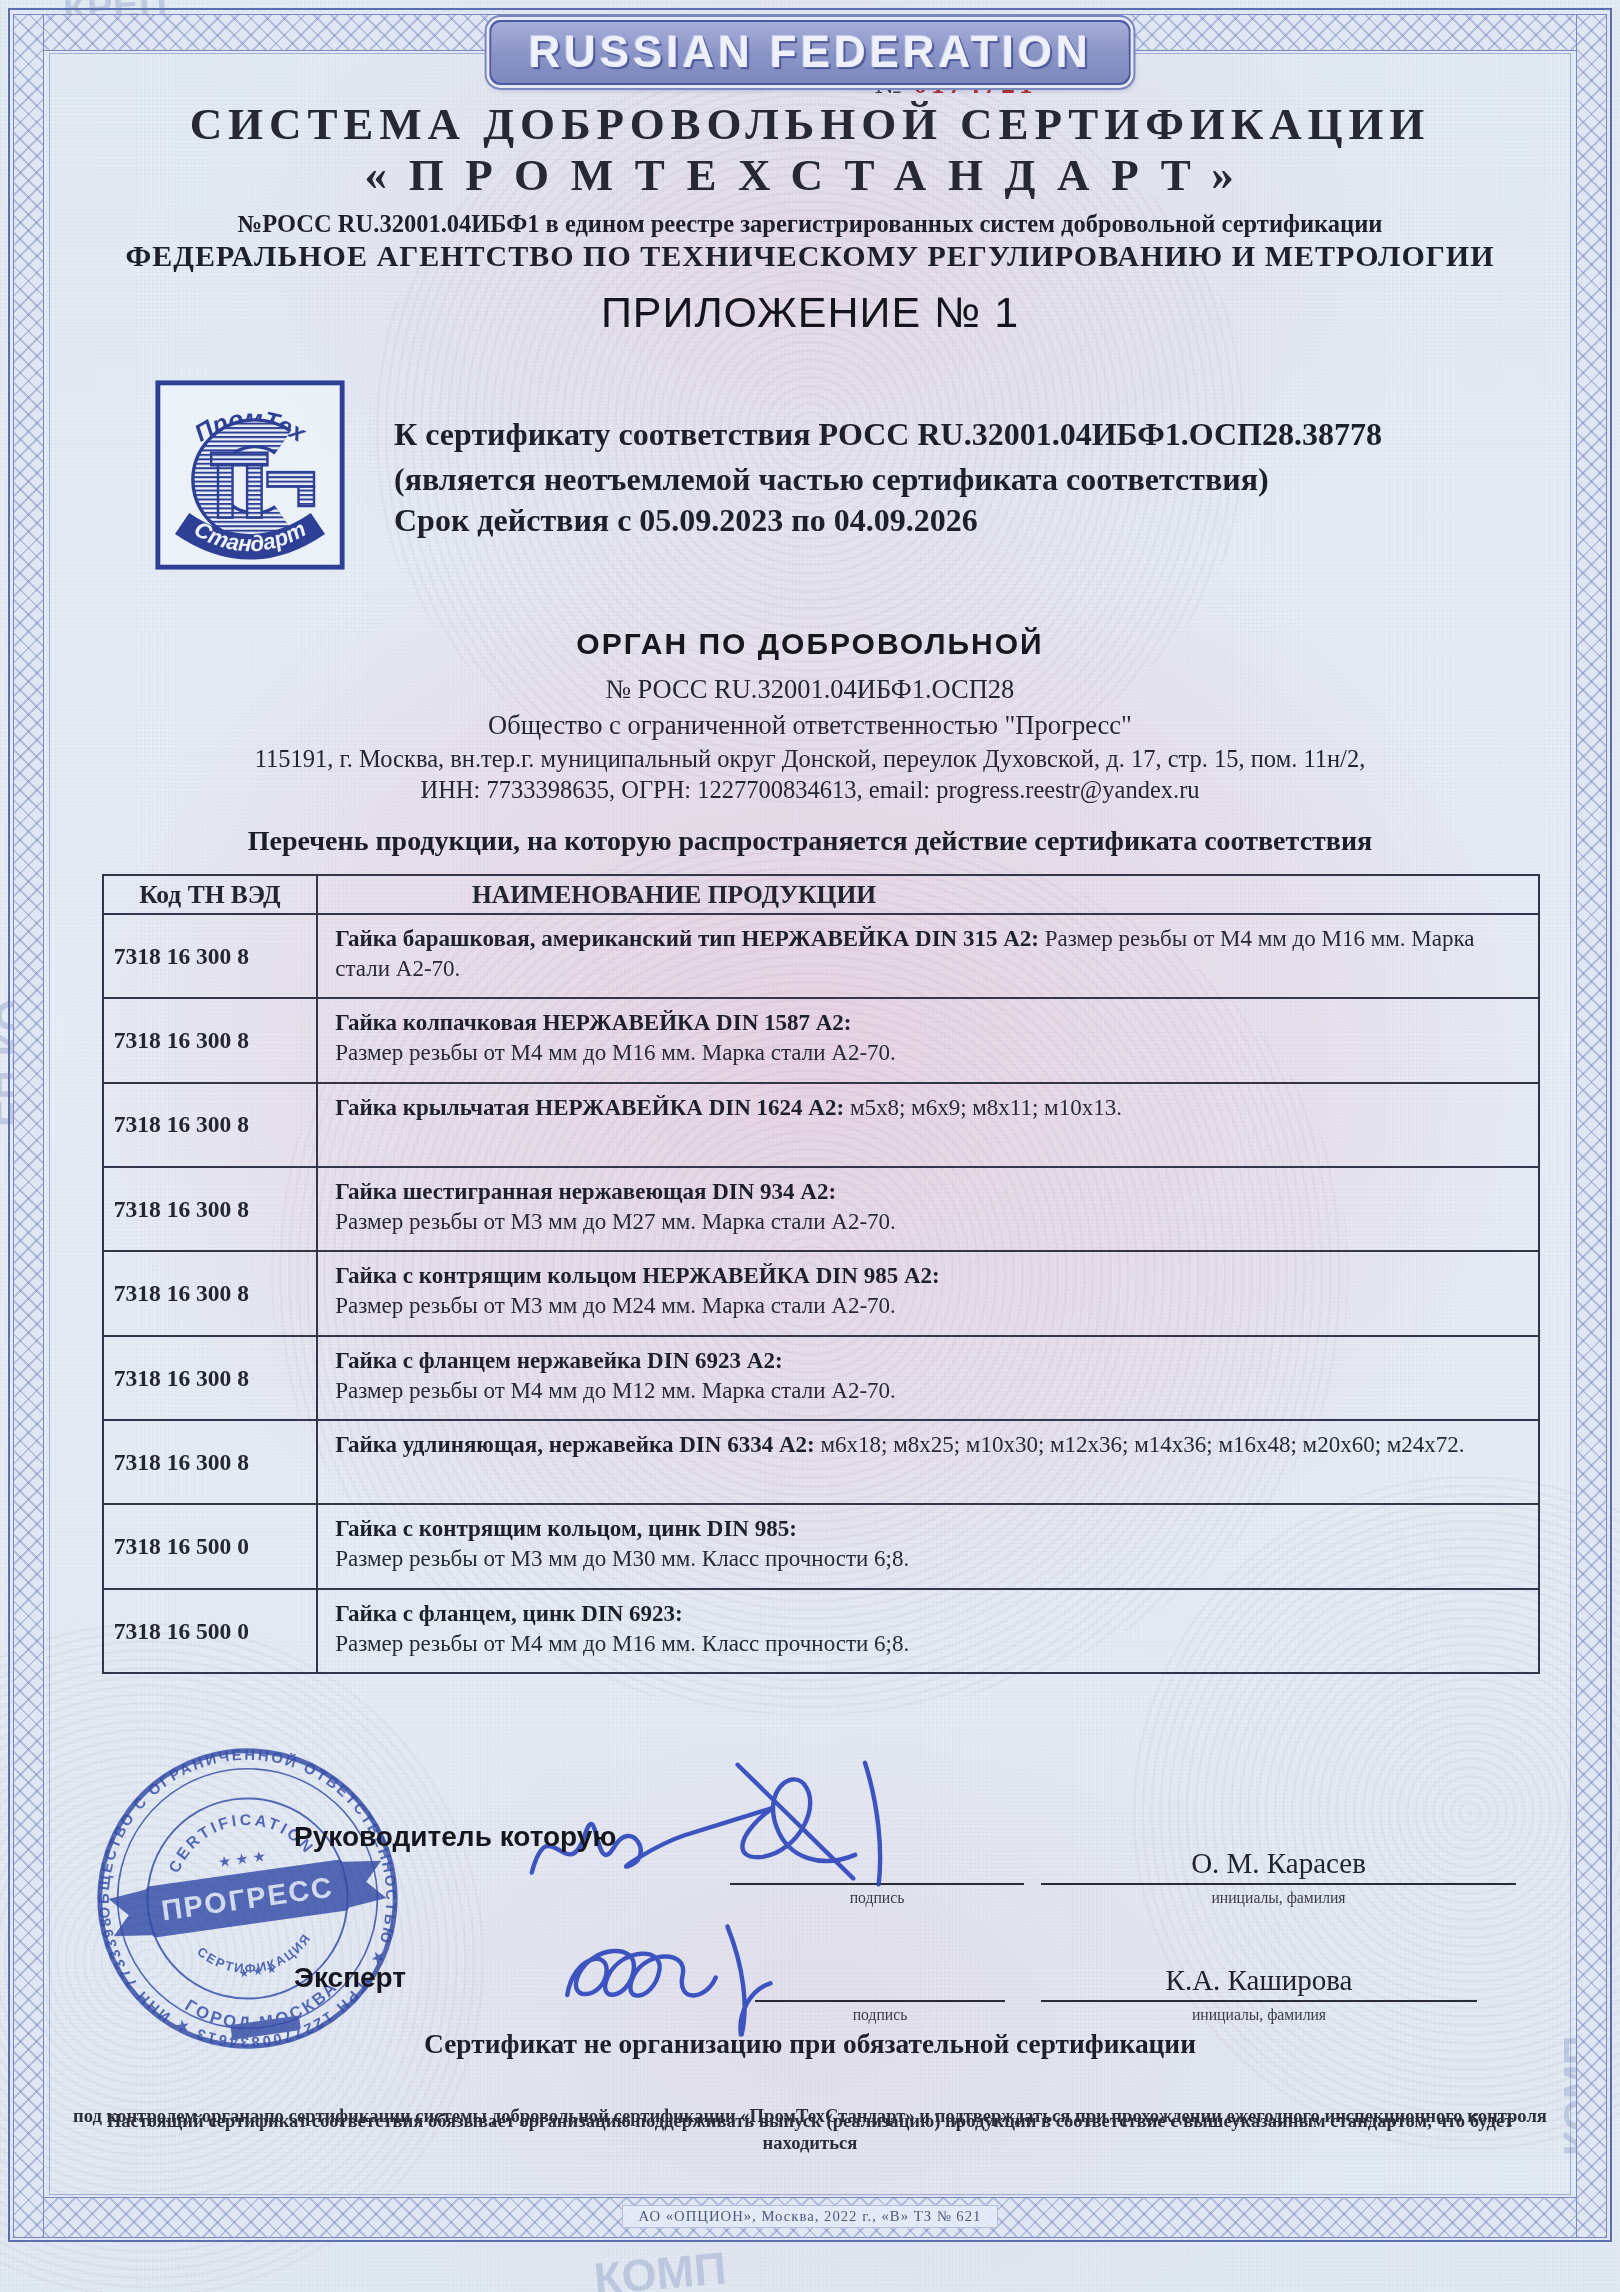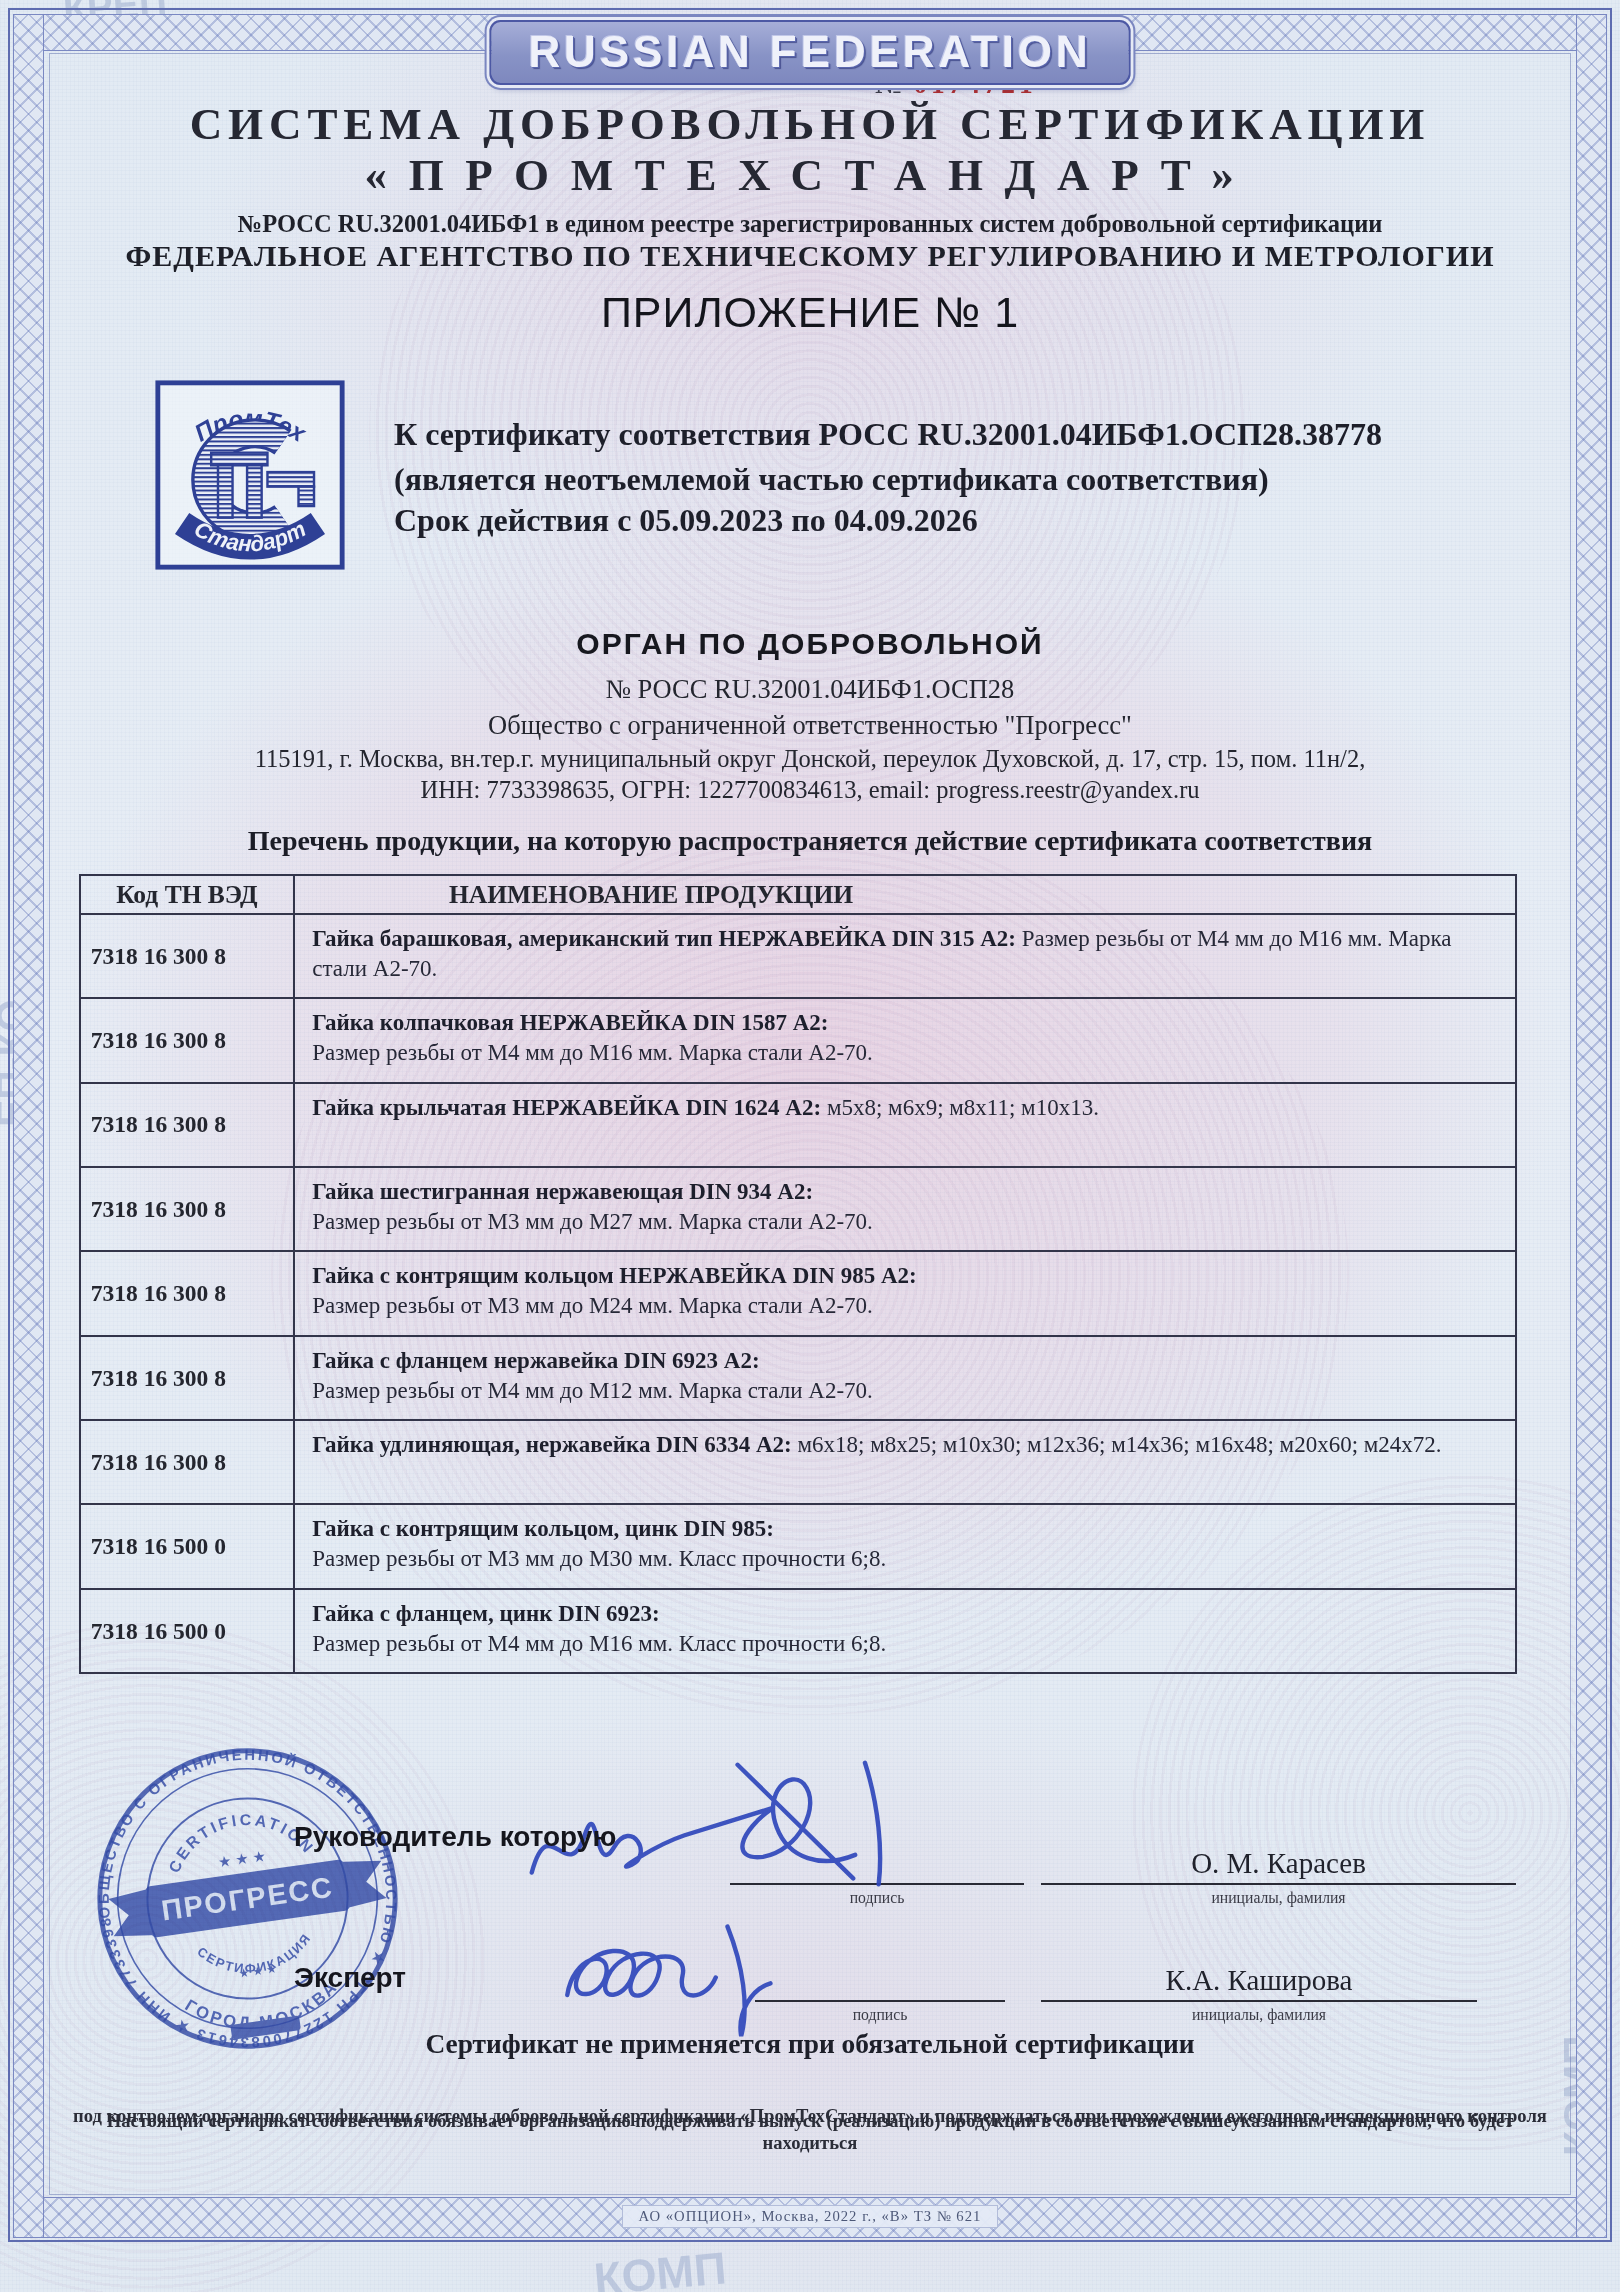--- a/index.html
+++ b/index.html
@@ -62,21 +62,21 @@
   .certblock .l3{font-size:32px;font-weight:700;color:#1d1f2a;}
 
   .orghdr{top:627px;font-family:"Liberation Sans",sans-serif;font-size:30px;font-weight:700;letter-spacing:2px;color:#17181f;}
   .orgno{top:674px;font-size:26.5px;}
   .orgname{top:710px;font-size:26.5px;}
   .orgaddr{top:745px;font-size:24.5px;}
   .orgcont{top:776px;font-size:24.5px;}
 
   .prodhdr{top:825px;font-size:28px;font-weight:700;color:#1b1d27;}
 
-  table.prod{position:absolute;left:79px;top:874px;width:1438px;z-index:3;border-collapse:collapse;
+  table.prod{position:absolute;left:102px;top:874px;width:1438px;z-index:3;border-collapse:collapse;
     border:2px solid #33354a;}
   table.prod th,table.prod td{border:2px solid #33354a;}
   table.prod tr.hdr{height:39px;border-top:2.9px solid #33354a;border-bottom:2.9px solid #33354a;}
   th.h1{width:196px;font-size:25.5px;font-weight:700;text-align:center;padding:2px 5.9px;}
   th.h2{font-size:25.5px;font-weight:700;text-align:left;padding:2px 5.9px;}
   th.h2 span{display:inline-block;width:58%;text-align:center;}
   table.prod tbody tr{height:84px;margin-left:36px;}
   td.code-cell{width:196px;font-size:23.5px;font-weight:700;vertical-align:middle;padding:3.9px 5.9px 3.9px 9.8px;}
   td.name-cell{font-size:23px;vertical-align:top;padding:8.8px 15.7px 13.7px 17.6px;line-height:30px;color:#262837;}
   td.name-cell b{font-weight:700;color:#1d1f2c;}
@@ -280,20 +280,20 @@
   <div class="abs sig-label ex-label">Эксперт</div>
   <svg class="sigsvg sig2" viewBox="0 0 320 130">
     <path d="M18,86 C24,46 62,38 58,64 C54,90 16,94 30,64 C44,36 90,32 86,60 C82,90 46,96 60,66 C74,38 118,36 112,62 C106,92 72,96 86,66 C100,40 142,40 136,66 C130,94 160,92 170,68 M182,16 C198,56 204,98 196,128 C192,104 206,80 226,74" stroke="#2f46bb" stroke-width="4.5" fill="none" stroke-linecap="round" opacity=".92"></path>
   </svg>
   <div class="sigline" style="left:755px;top:2000px;width:250px;"></div>
   <div class="cap" style="left:755px;top:2006px;width:250px;">подпись</div>
   <div class="sname" style="left:1041px;top:1964px;width:436px;">К.А. Каширова</div>
   <div class="sigline" style="left:1041px;top:2000px;width:436px;"></div>
   <div class="cap" style="left:1041px;top:2006px;width:436px;">инициалы, фамилия</div>
 
-  <div class="abs ctr nomand">Сертификат не применяется при обязательной сертификации</div>
+  <div class="abs ctr nomand">Сертификат не организацию при обязательной сертификации</div>
   <div class="note note1" style="position:absolute;">Настоящий сертификат соответствия обязывает организацию поддерживать выпуск (реализацию) продукции в соответствие с вышеуказанным стандартом, что будет находиться</div>
   <div class="note note2" style="position:absolute;">под контролем органа по сертификации системы добровольной сертификации «ПромТехСтандарт» и подтверждаться при прохождении ежегодного инспекционного контроля</div>
   <div class="abs ctr publisher">
     <span>АО «ОПЦИОН», Москва, 2022 г., «В» ТЗ № 621</span>
   </div>
 </div>
 
 
 </body></html>

